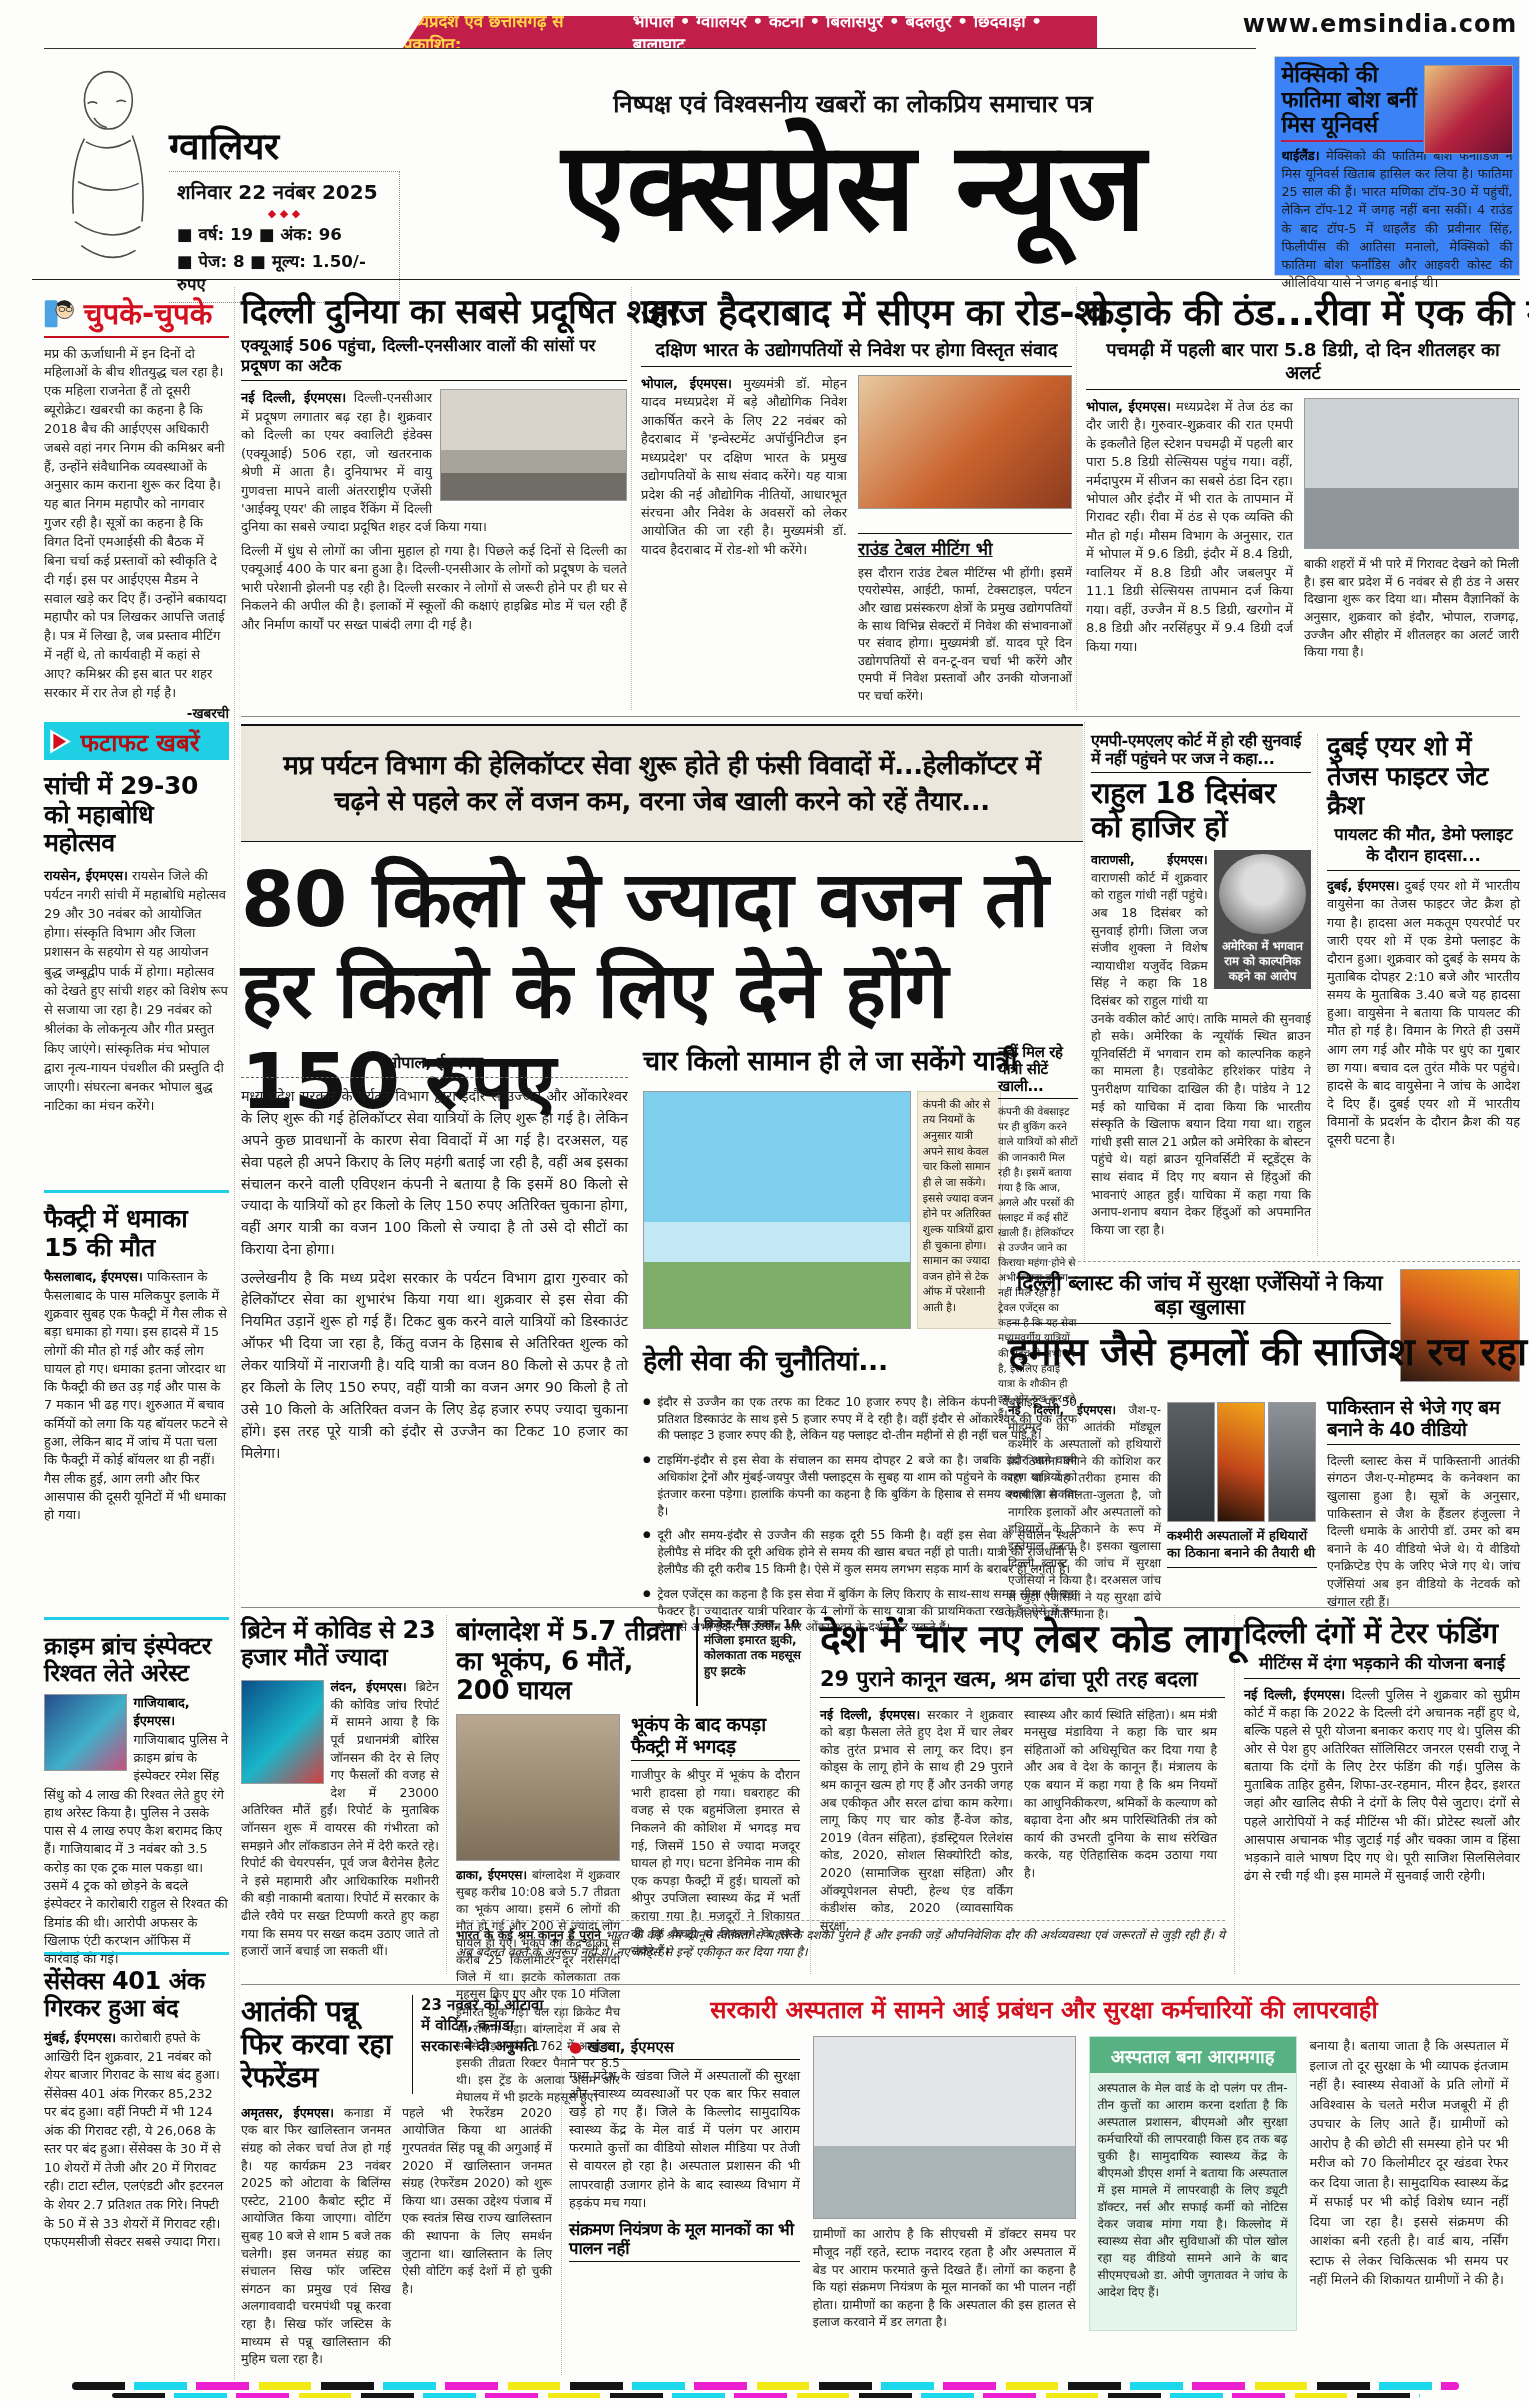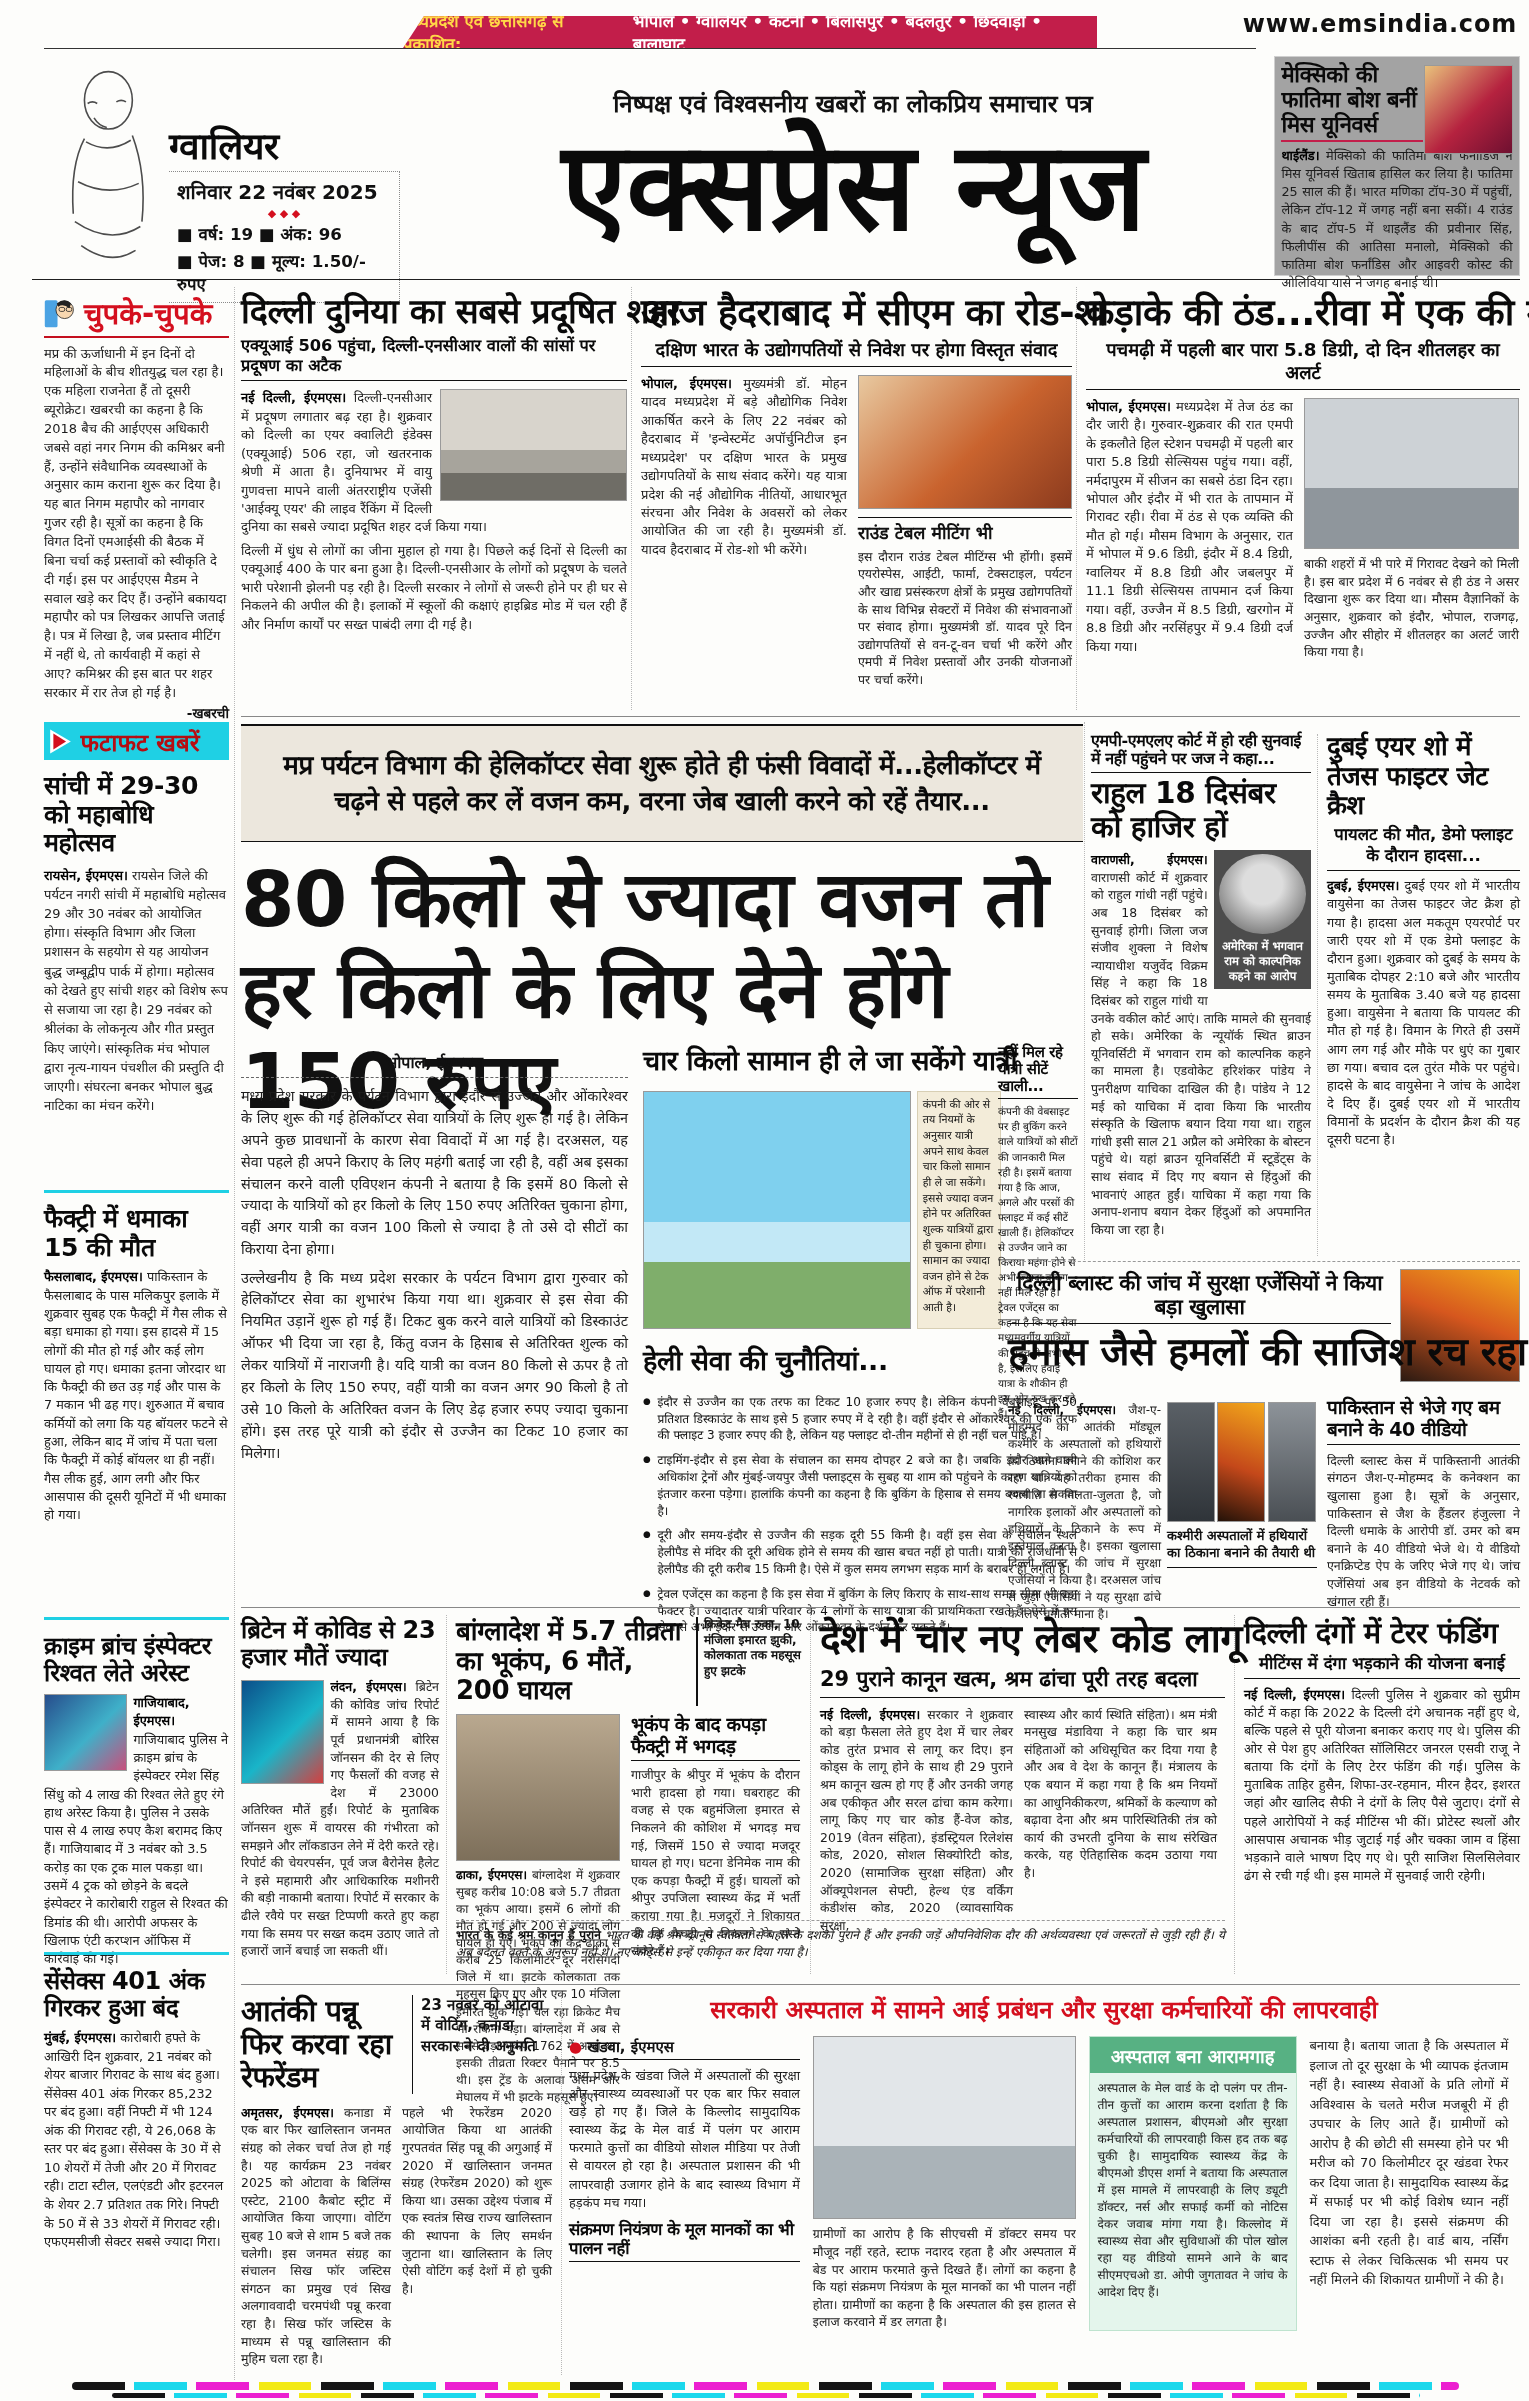--- a/index.html
+++ b/index.html
@@ -54,21 +54,21 @@
   <div class="abs" style="left:169px;top:171px;width:214px;border:0.8px dotted #8a8a8a;border-left:none;padding:6.4px 8px;">
     <div style="font-size:20px;font-weight:800;">शनिवार 22 नवंबर 2025</div>
     <div style="color:#d40f1e;text-align:center;font-size:11px;margin:1.6px 0;">◆ ◆ ◆</div>
     <div style="font-size:16.7px;font-weight:800;">■ वर्ष: 19   ■ अंक: 96</div>
     <div style="font-size:16.7px;font-weight:800;margin-top:4.8px;">■ पेज: 8   ■ मूल्य: 1.50/- रुपए</div>
   </div>
 
   <div class="abs" style="left:494px;top:86px;width:718px;text-align:center;font-size:24px;font-weight:800;">निष्पक्ष एवं विश्वसनीय खबरों का लोकप्रिय समाचार पत्र</div>
   <div class="abs hl" style="left:431px;top:113px;width:845px;text-align:center;font-size:118px;line-height:1.25;transform:scaleY(1.04);">एक्सप्रेस न्यूज</div>
 
-  <div class="abs" style="left:1274px;top:56px;width:246px;height:220px;border:0.8px solid #cfcfcf;padding:4.8px 6.4px;box-sizing:border-box;background:#a3a3a3;">
+  <div class="abs" style="left:1274px;top:56px;width:246px;height:220px;border:0.8px solid #cfcfcf;padding:4.8px 6.4px;box-sizing:border-box;background:#3b82f6;">
     <div class="photo abs" style="right:6.4px;top:8px;width:89px;height:89px;background:linear-gradient(135deg,#e9c27c,#b5223f 55%,#6f1030);"></div>
     <div class="hl" style="font-size:22px;width:142px;border-bottom:2.4px solid #c21e4a;padding-bottom:3.2px;">मेक्सिको की फातिमा बोश बनीं मिस यूनिवर्स</div>
     <p class="body" style="font-size:12.8px;margin:4.8px 0 0 0;">
       <b>थाईलैंड।</b>
       <span>मेक्सिको की फातिमा बोश फर्नांडिज ने मिस यूनिवर्स खिताब हासिल कर लिया है। फातिमा 25 साल की हैं। भारत मणिका टॉप-30 में पहुंचीं, लेकिन टॉप-12 में जगह नहीं बना सकीं। 4 राउंड के बाद टॉप-5 में थाइलैंड की प्रवीनार सिंह, फिलीपींस की आतिसा मनालो, मेक्सिको की फातिमा बोश फर्नांडिस और आइवरी कोस्ट की ओलिविया यासे ने जगह बनाई थी।</span>
     </p>
   </div>
 
   <div class="abs hrule" style="left:32px;top:279px;width:1488px;"></div>
 
@@ -150,21 +150,21 @@
   <div class="abs" style="left:641px;top:292px;width:431px;">
     <div class="hl" style="font-size:37px;white-space:nowrap;">आज हैदराबाद में सीएम का रोड-शो</div>
     <div class="sub" style="font-size:18.3px;text-align:center;margin-top:4.8px;">दक्षिण भारत के उद्योगपतियों से निवेश पर होगा विस्तृत संवाद</div>
     <div style="display:flex;margin-top:8px;">
       <p class="body" style="font-size:13px;width:206px;margin:0;">
         <b>भोपाल, ईएमएस।</b>
         <span>मुख्यमंत्री डॉ. मोहन यादव मध्यप्रदेश में बड़े औद्योगिक निवेश आकर्षित करने के लिए 22 नवंबर को हैदराबाद में 'इन्वेस्टमेंट अपॉर्चुनिटीज इन मध्यप्रदेश' पर दक्षिण भारत के प्रमुख उद्योगपतियों के साथ संवाद करेंगे। यह यात्रा प्रदेश की नई औद्योगिक नीतियों, आधारभूत संरचना और निवेश के अवसरों को लेकर आयोजित की जा रही है। मुख्यमंत्री डॉ. यादव हैदराबाद में रोड-शो भी करेंगे।</span>
       </p>
       <div style="width:214px;margin-left:11px;">
         <div class="photo" style="width:214px;height:134px;background:linear-gradient(135deg,#e8c9a0,#c9632e 55%,#8c3b1e);"></div>
-        <div class="cap" style="margin-top:8px;border-top:1.6px solid #111;padding-top:4px;font-size:17.5px;">राउंड टेबल मीटिंग भी</div>
+        <div class="cap" style="margin-top:24px;border-top:1.6px solid #111;padding-top:4px;font-size:17.5px;text-decoration:underline;">राउंड टेबल मीटिंग भी</div>
         <p class="body" style="font-size:12.4px;margin:3.2px 0 0 0;">इस दौरान राउंड टेबल मीटिंग्स भी होंगी। इसमें एयरोस्पेस, आईटी, फार्मा, टेक्सटाइल, पर्यटन और खाद्य प्रसंस्करण क्षेत्रों के प्रमुख उद्योगपतियों के साथ विभिन्न सेक्टरों में निवेश की संभावनाओं पर संवाद होगा। मुख्यमंत्री डॉ. यादव पूरे दिन उद्योगपतियों से वन-टू-वन चर्चा भी करेंगे और एमपी में निवेश प्रस्तावों और उनकी योजनाओं पर चर्चा करेंगे।</p>
       </div>
     </div>
   </div>
 
   <div class="abs" style="left:1086px;top:292px;width:434px;">
     <div class="hl" style="font-size:37px;white-space:nowrap;">कड़ाके की ठंड...रीवा में एक की मौत</div>
     <div class="sub" style="font-size:18.3px;text-align:center;margin-top:4.8px;">पचमढ़ी में पहली बार पारा 5.8 डिग्री, दो दिन शीतलहर का अलर्ट</div>
     <div style="display:flex;margin-top:8px;">
       <p class="body" style="font-size:13px;width:207px;margin:0;">

